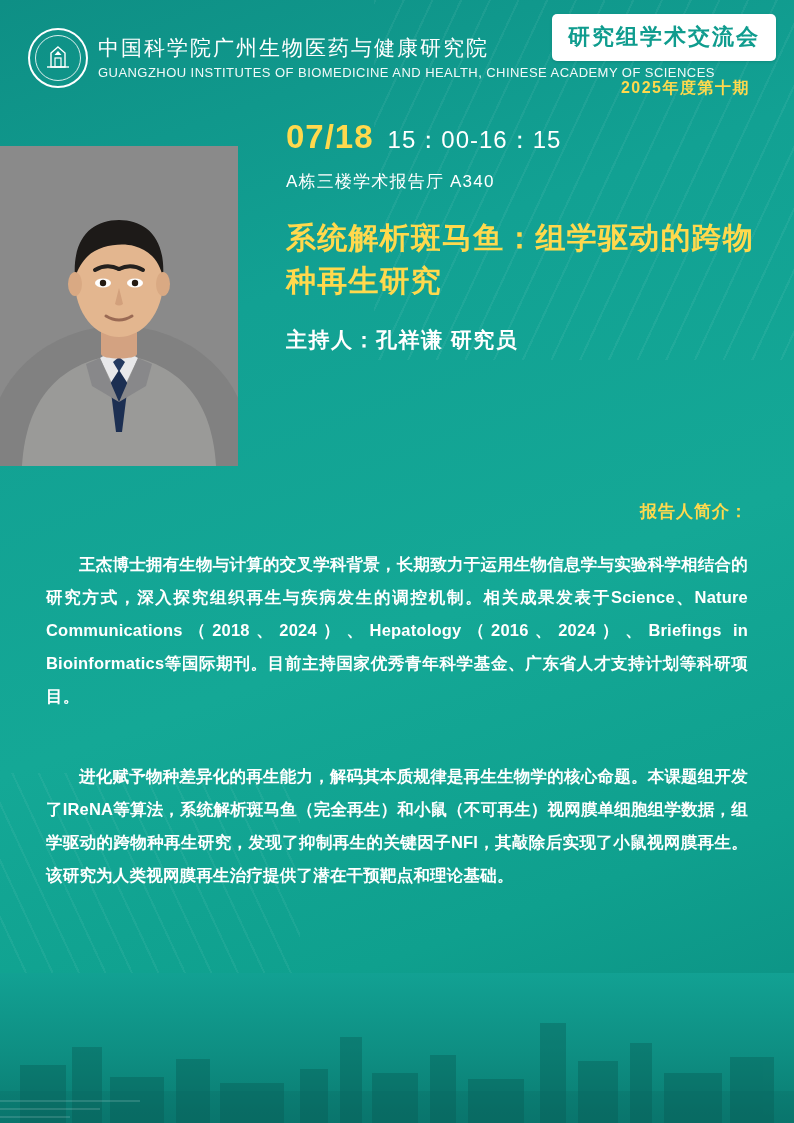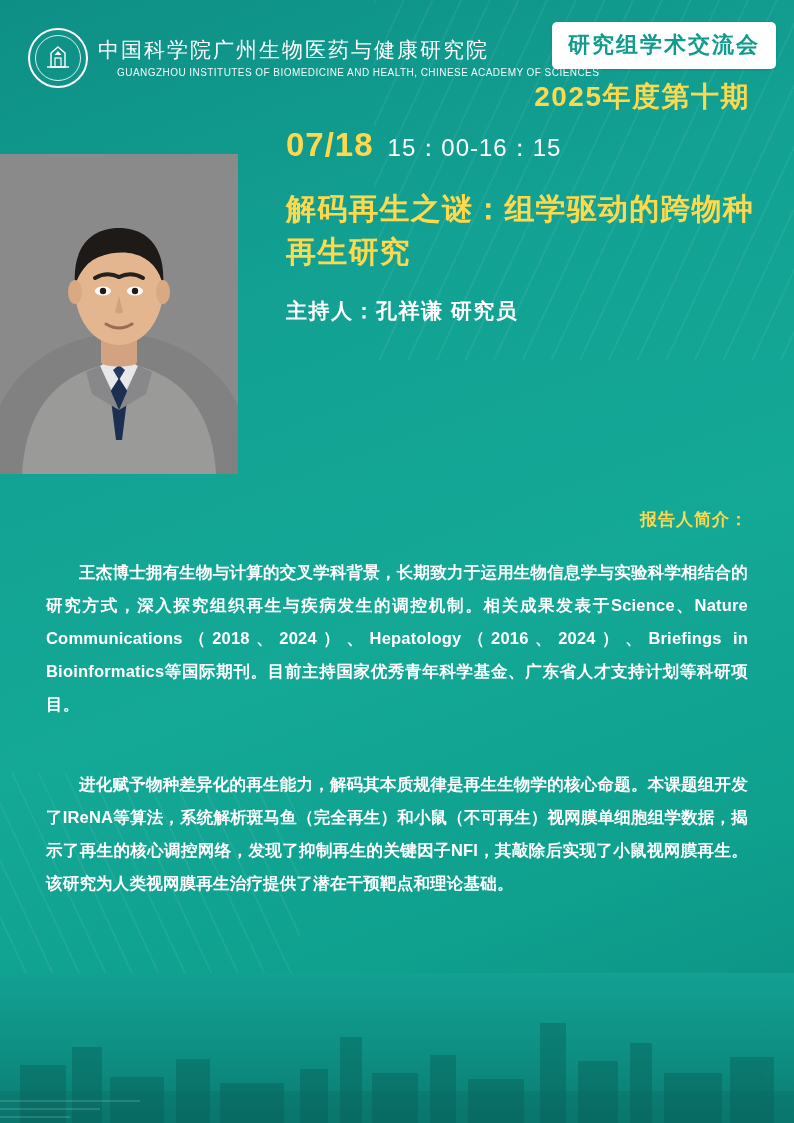--- a/index.html
+++ b/index.html
@@ -73,57 +73,56 @@
   .logo-cn {
     color: #ffffff;
     font-size: 21px;
     letter-spacing: 2px;
     font-family: "DejaVu Serif", "Liberation Serif", serif;
     white-space: nowrap;
     line-height: 1.15;
   }
   .logo-en {
     color: #ffffff;
-    font-size: 10px;
+    font-size: 13px;
     letter-spacing: 0.45px;
     white-space: nowrap;
     margin-top: 4px;
     opacity: 0.95;
-    margin-left: 19px;
   }
   .badge {
     position: absolute;
     right: 18px;
-    top: 22px;
+    top: 14px;
     background: #ffffff;
     border-radius: 5px;
     padding: 8px 16px 9px 16px;
     box-shadow: 0 1px 3px rgba(0,0,0,0.12);
   }
   .badge-text {
     color: #0f9c8e;
     font-size: 22px;
     font-weight: bold;
     letter-spacing: 2px;
     white-space: nowrap;
   }
   .issue {
     position: absolute;
     right: 44px;
     top: 78px;
     color: #ffd94d;
-    font-size: 28px;
+    font-size: 16px;
     font-weight: bold;
     letter-spacing: 1.5px;
     white-space: nowrap;
   }
   
   .main {
     position: relative;
-    margin-top: 14px;
+    margin-top: 6px;
     height: 360px;
   }
   .photo {
     position: absolute;
     left: 0;
     top: 28px;
     width: 238px;
     height: 320px;
     background: linear-gradient(180deg, #8d8d8d 0%, #848484 50%, #7d7d7d 100%);
     overflow: hidden;
@@ -272,30 +271,31 @@
 
         <path d="M106 170 q13 8 26 0" stroke="#9a6a54" stroke-width="3" fill="none" stroke-linecap="round"></path>
       </svg>
     </div>
 
     <div class="info">
       <div class="date-row">
         <span class="date">07/18</span>
         <span class="time">15：00-16：15</span>
       </div>
-      <div class="title">解码再生之谜：组学驱动的跨物种再生研究</div>
+      <div class="venue">A栋三楼学术报告厅 A340</div>
+      <div class="title">系统解析斑马鱼：组学驱动的跨物种再生研究</div>
       <div class="host-row">主持人：孔祥谦  研究员</div>
     </div>
   </div>
 
   <div class="body-area">
     <div class="section-label">报告人简介：</div>
     <div class="para">王杰博士拥有生物与计算的交叉学科背景，长期致力于运用生物信息学与实验科学相结合的研究方式，深入探究组织再生与疾病发生的调控机制。相关成果发表于Science、Nature Communications（2018、2024）、Hepatology（2016、2024）、Briefings in Bioinformatics等国际期刊。目前主持国家优秀青年科学基金、广东省人才支持计划等科研项目。</div>
     <div class="section-gap"></div>
-    <div class="para">进化赋予物种差异化的再生能力，解码其本质规律是再生生物学的核心命题。本课题组开发了IReNA等算法，系统解析斑马鱼（完全再生）和小鼠（不可再生）视网膜单细胞组学数据，揭示了再生的核心调控网络，发现了抑制再生的关键因子NFI，其敲除后实现了小鼠视网膜再生。该研究为人类视网膜再生治疗提供了潜在干预靶点和理论基础。</div>
+    <div class="para">进化赋予物种差异化的再生能力，解码其本质规律是再生生物学的核心命题。本课题组开发了IReNA等算法，系统解析斑马鱼（完全再生）和小鼠（不可再生）视网膜单细胞组学数据，组学驱动的跨物种再生研究，发现了抑制再生的关键因子NFI，其敲除后实现了小鼠视网膜再生。该研究为人类视网膜再生治疗提供了潜在干预靶点和理论基础。</div>
   </div>
 
   <div class="bottom">
     <svg width="794" height="150" viewBox="0 0 794 150" aria-hidden="true">
       <defs>
         <linearGradient id="fade" x1="0" y1="0" x2="0" y2="1">
           <stop offset="0%" stop-color="#12a193" stop-opacity="1"></stop>
           <stop offset="55%" stop-color="#0e8e82" stop-opacity="1"></stop>
           <stop offset="100%" stop-color="#0a7a70" stop-opacity="1"></stop>
         </linearGradient>

